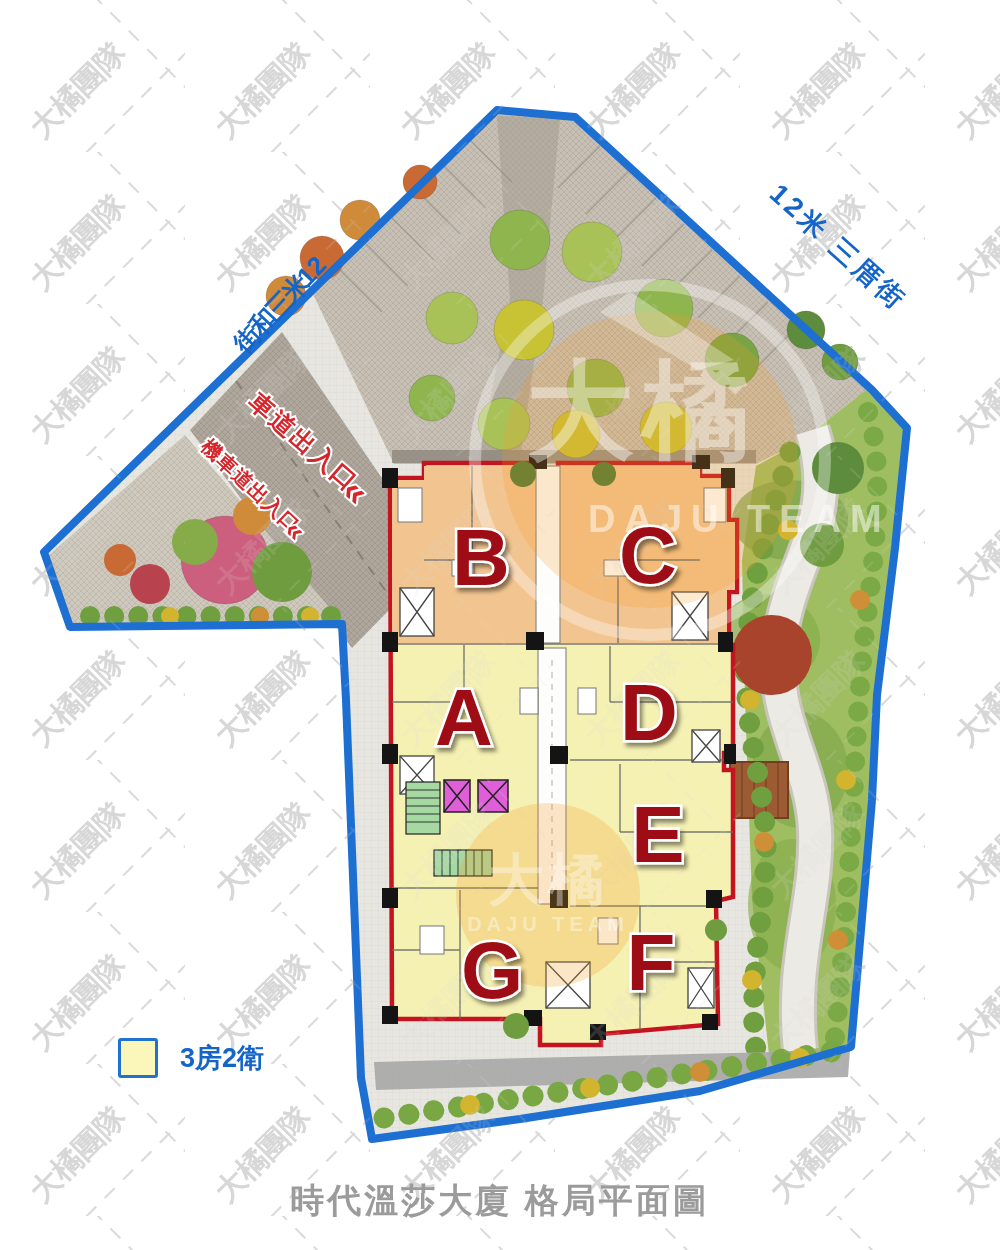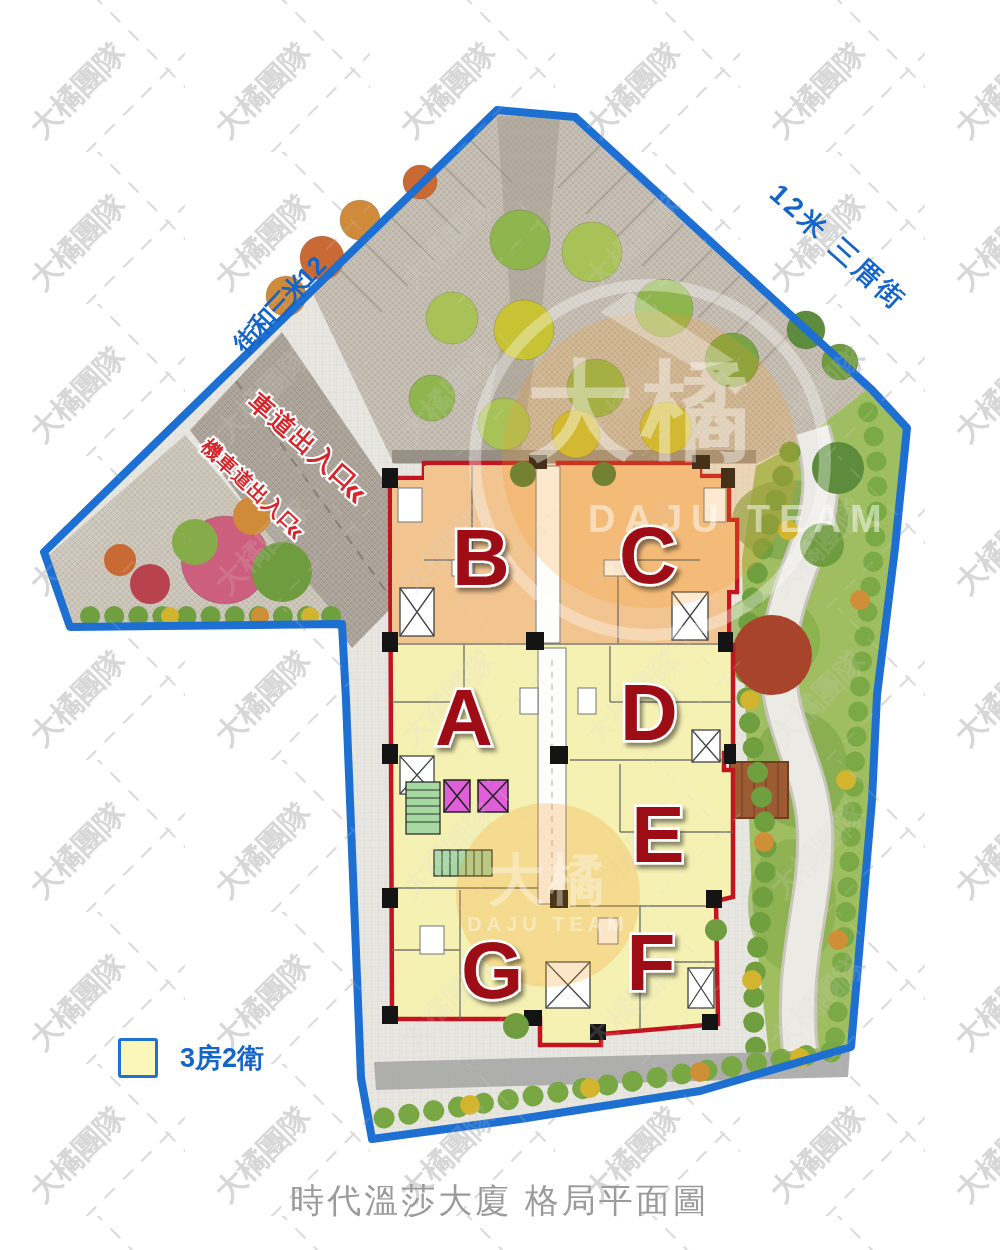--- a/index.html
+++ b/index.html
@@ -6,21 +6,21 @@
   .stage{position:relative;width:1000px;height:1250px;background:#ffffff;overflow:hidden;
          font-family:"Liberation Sans", sans-serif;}
   .stage svg{position:absolute;left:0;top:0;}
   .legend{position:absolute;left:118px;top:1038px;display:flex;flex-direction:column;gap:26px;}
   .legend-row{display:flex;align-items:center;gap:22px;}
   .swatch{width:40px;height:40px;border:3px solid #1f72d0;border-radius:3px;box-sizing:border-box;}
   .swatch.yellow{background:#fbf7bb;}
   .swatch.orange{background:#f6c790;}
   .legend-label{font-size:27px;font-weight:bold;color:#1565c8;}
   .map-title{position:absolute;left:0;right:0;top:1178px;text-align:center;
-             font-size:34px;font-weight:normal;color:#9b9b9b;letter-spacing:3px;}
+             font-size:34px;font-weight:bold;color:#9b9b9b;letter-spacing:3px;}
 </style>
 </head>
 <body>
 
 <div class="stage">
 
 <svg width="1000" height="1250" viewBox="0 0 1000 1250">
   <defs>
     <pattern id="wmTile" width="185" height="152" patternUnits="userSpaceOnUse">
       <g transform="rotate(-45 92 76)">

